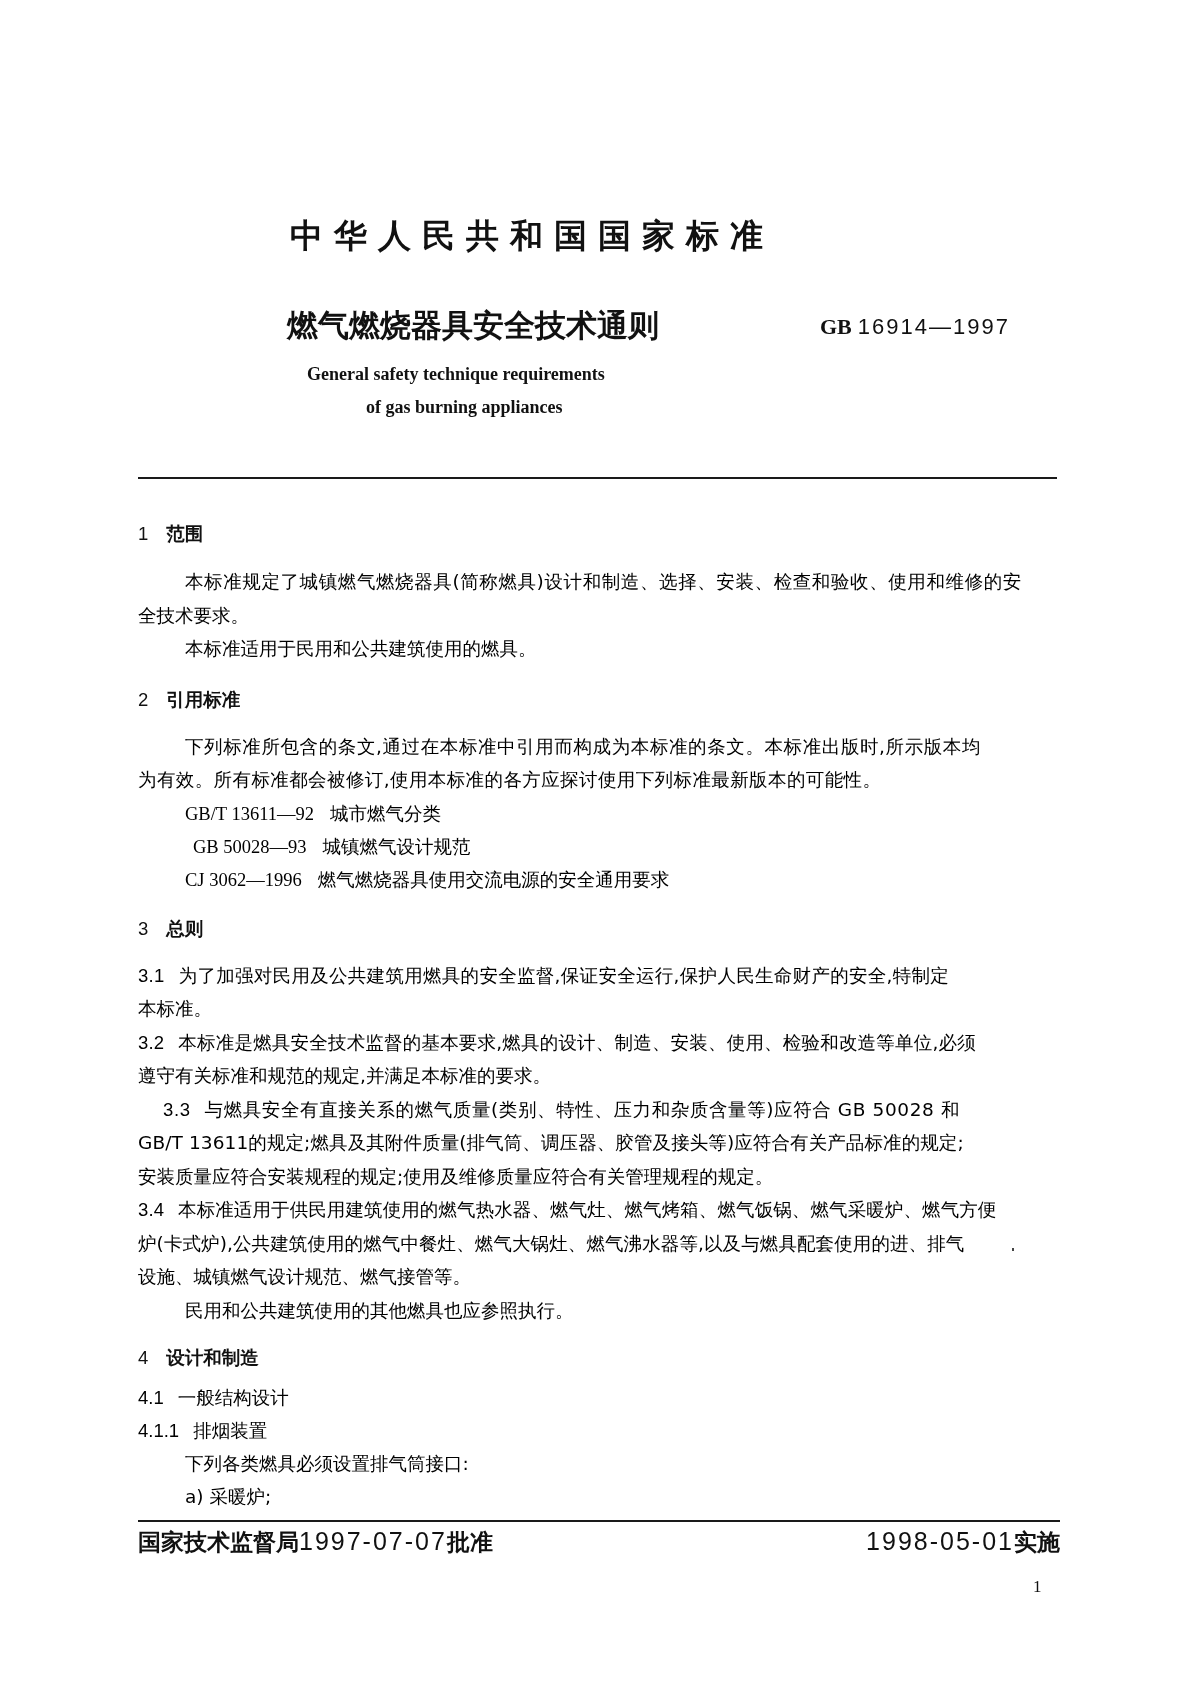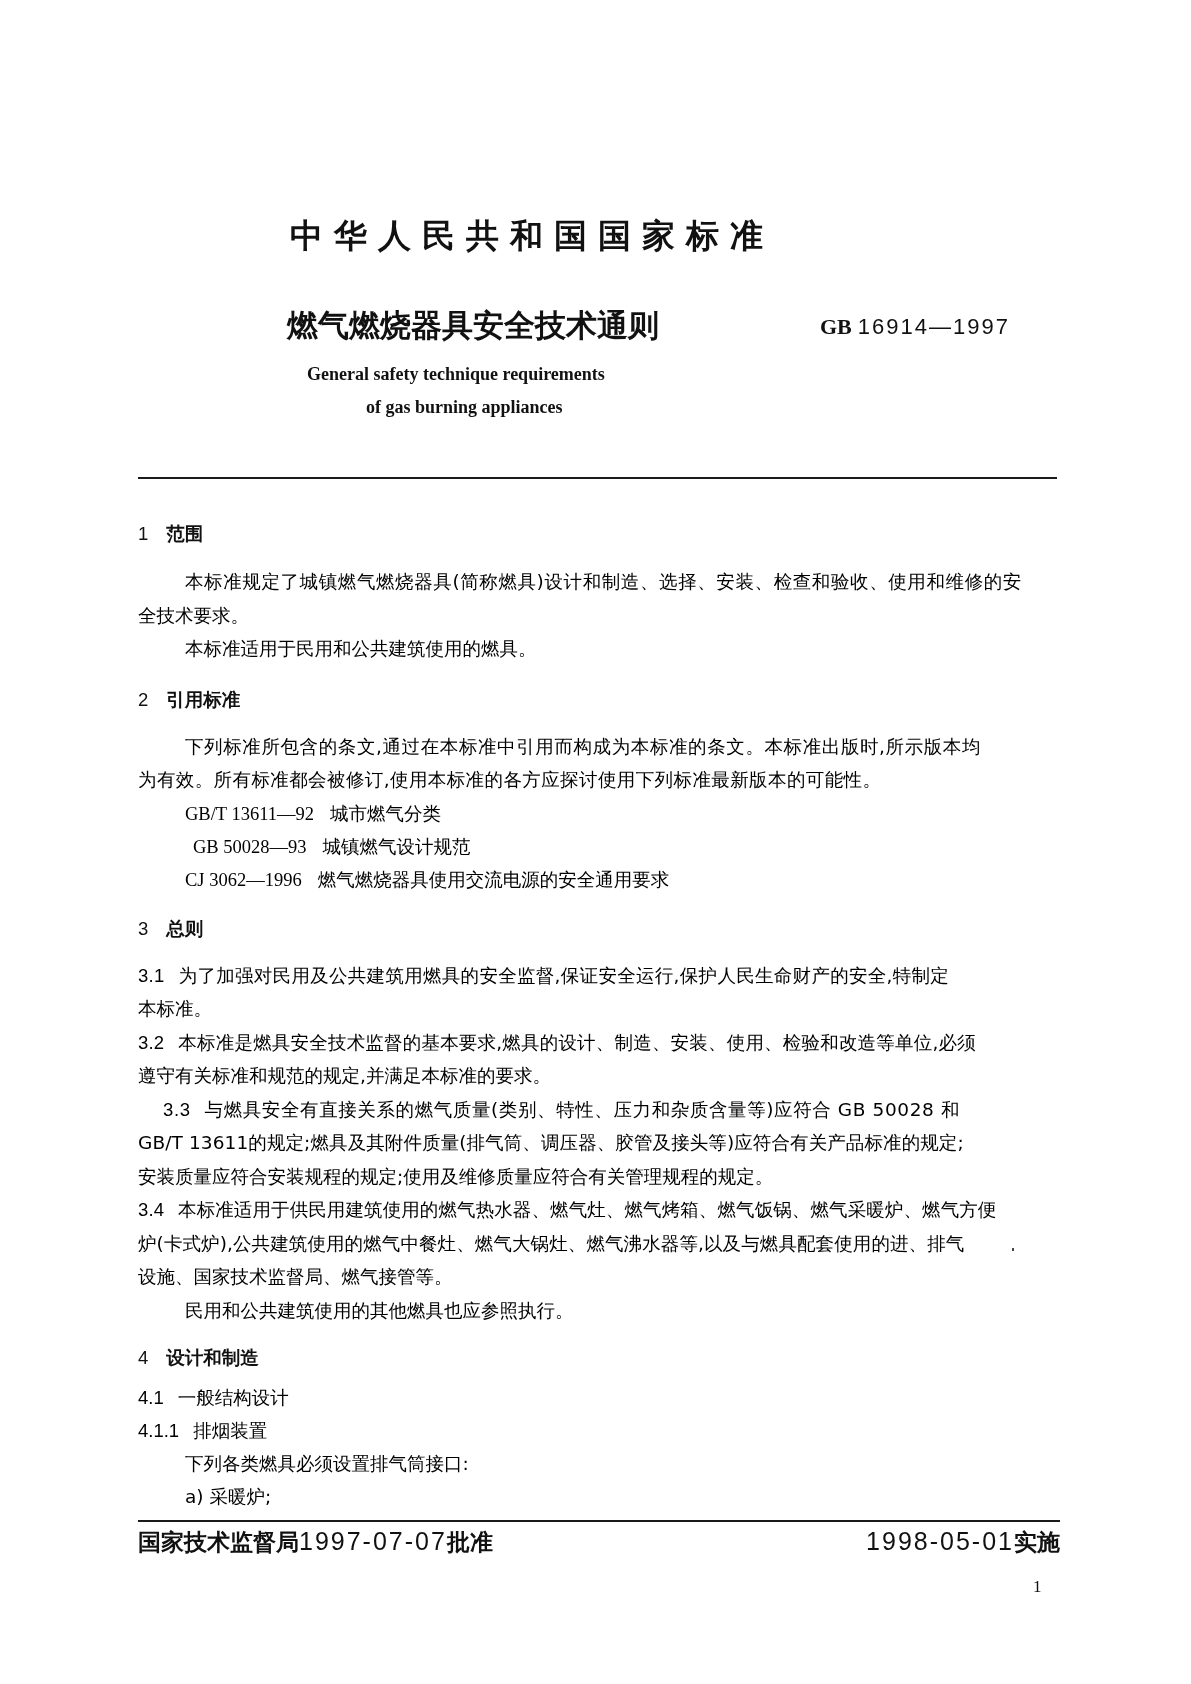--- a/index.html
+++ b/index.html
@@ -100,21 +100,21 @@
 <div class="abs body-text" style="left:138px; top:1063px;">遵守有关标准和规范的规定,并满足本标准的要求。</div>
 <div class="abs body-text" style="left:149px; top:1097px; letter-spacing:0.6px;margin-left:14px;">
   <span class="clause-num">3.3</span><span>与燃具安全有直接关系的燃气质量(类别、特性、压力和杂质含量等)应符合 GB 50028 和</span>
 </div>
 <div class="abs body-text" style="left:138px; top:1130px; letter-spacing:0.1px;">GB/T 13611的规定;燃具及其附件质量(排气筒、调压器、胶管及接头等)应符合有关产品标准的规定;</div>
 <div class="abs body-text" style="left:138px; top:1164px;">安装质量应符合安装规程的规定;使用及维修质量应符合有关管理规程的规定。</div>
 <div class="abs body-text" style="left:138px; top:1197px; letter-spacing:0.1px;">
   <span class="clause-num">3.4</span><span>本标准适用于供民用建筑使用的燃气热水器、燃气灶、燃气烤箱、燃气饭锅、燃气采暖炉、燃气方便</span>
 </div>
 <div class="abs body-text" style="left:138px; top:1231px; letter-spacing:0.1px;">炉(卡式炉),公共建筑使用的燃气中餐灶、燃气大锅灶、燃气沸水器等,以及与燃具配套使用的进、排气</div>
-<div class="abs body-text" style="left:138px; top:1264px;">设施、国家技术监督局、燃气接管等。</div>
+<div class="abs body-text" style="left:138px; top:1264px;">设施、城镇燃气设计规范、燃气接管等。</div>
 <div class="speck" style="left:1012px; top:1248px;"></div>
 <div class="abs body-text" style="left:185px; top:1298px;">民用和公共建筑使用的其他燃具也应参照执行。</div>
 
 <div class="abs heading" style="left:138px; top:1345px;">
   <span class="num">4</span><span>设计和制造</span>
 </div>
 <div class="abs body-text" style="left:138px; top:1385px;">
   <span class="clause-num">4.1</span><span>一般结构设计</span>
 </div>
 <div class="abs body-text" style="left:138px; top:1418px;">

